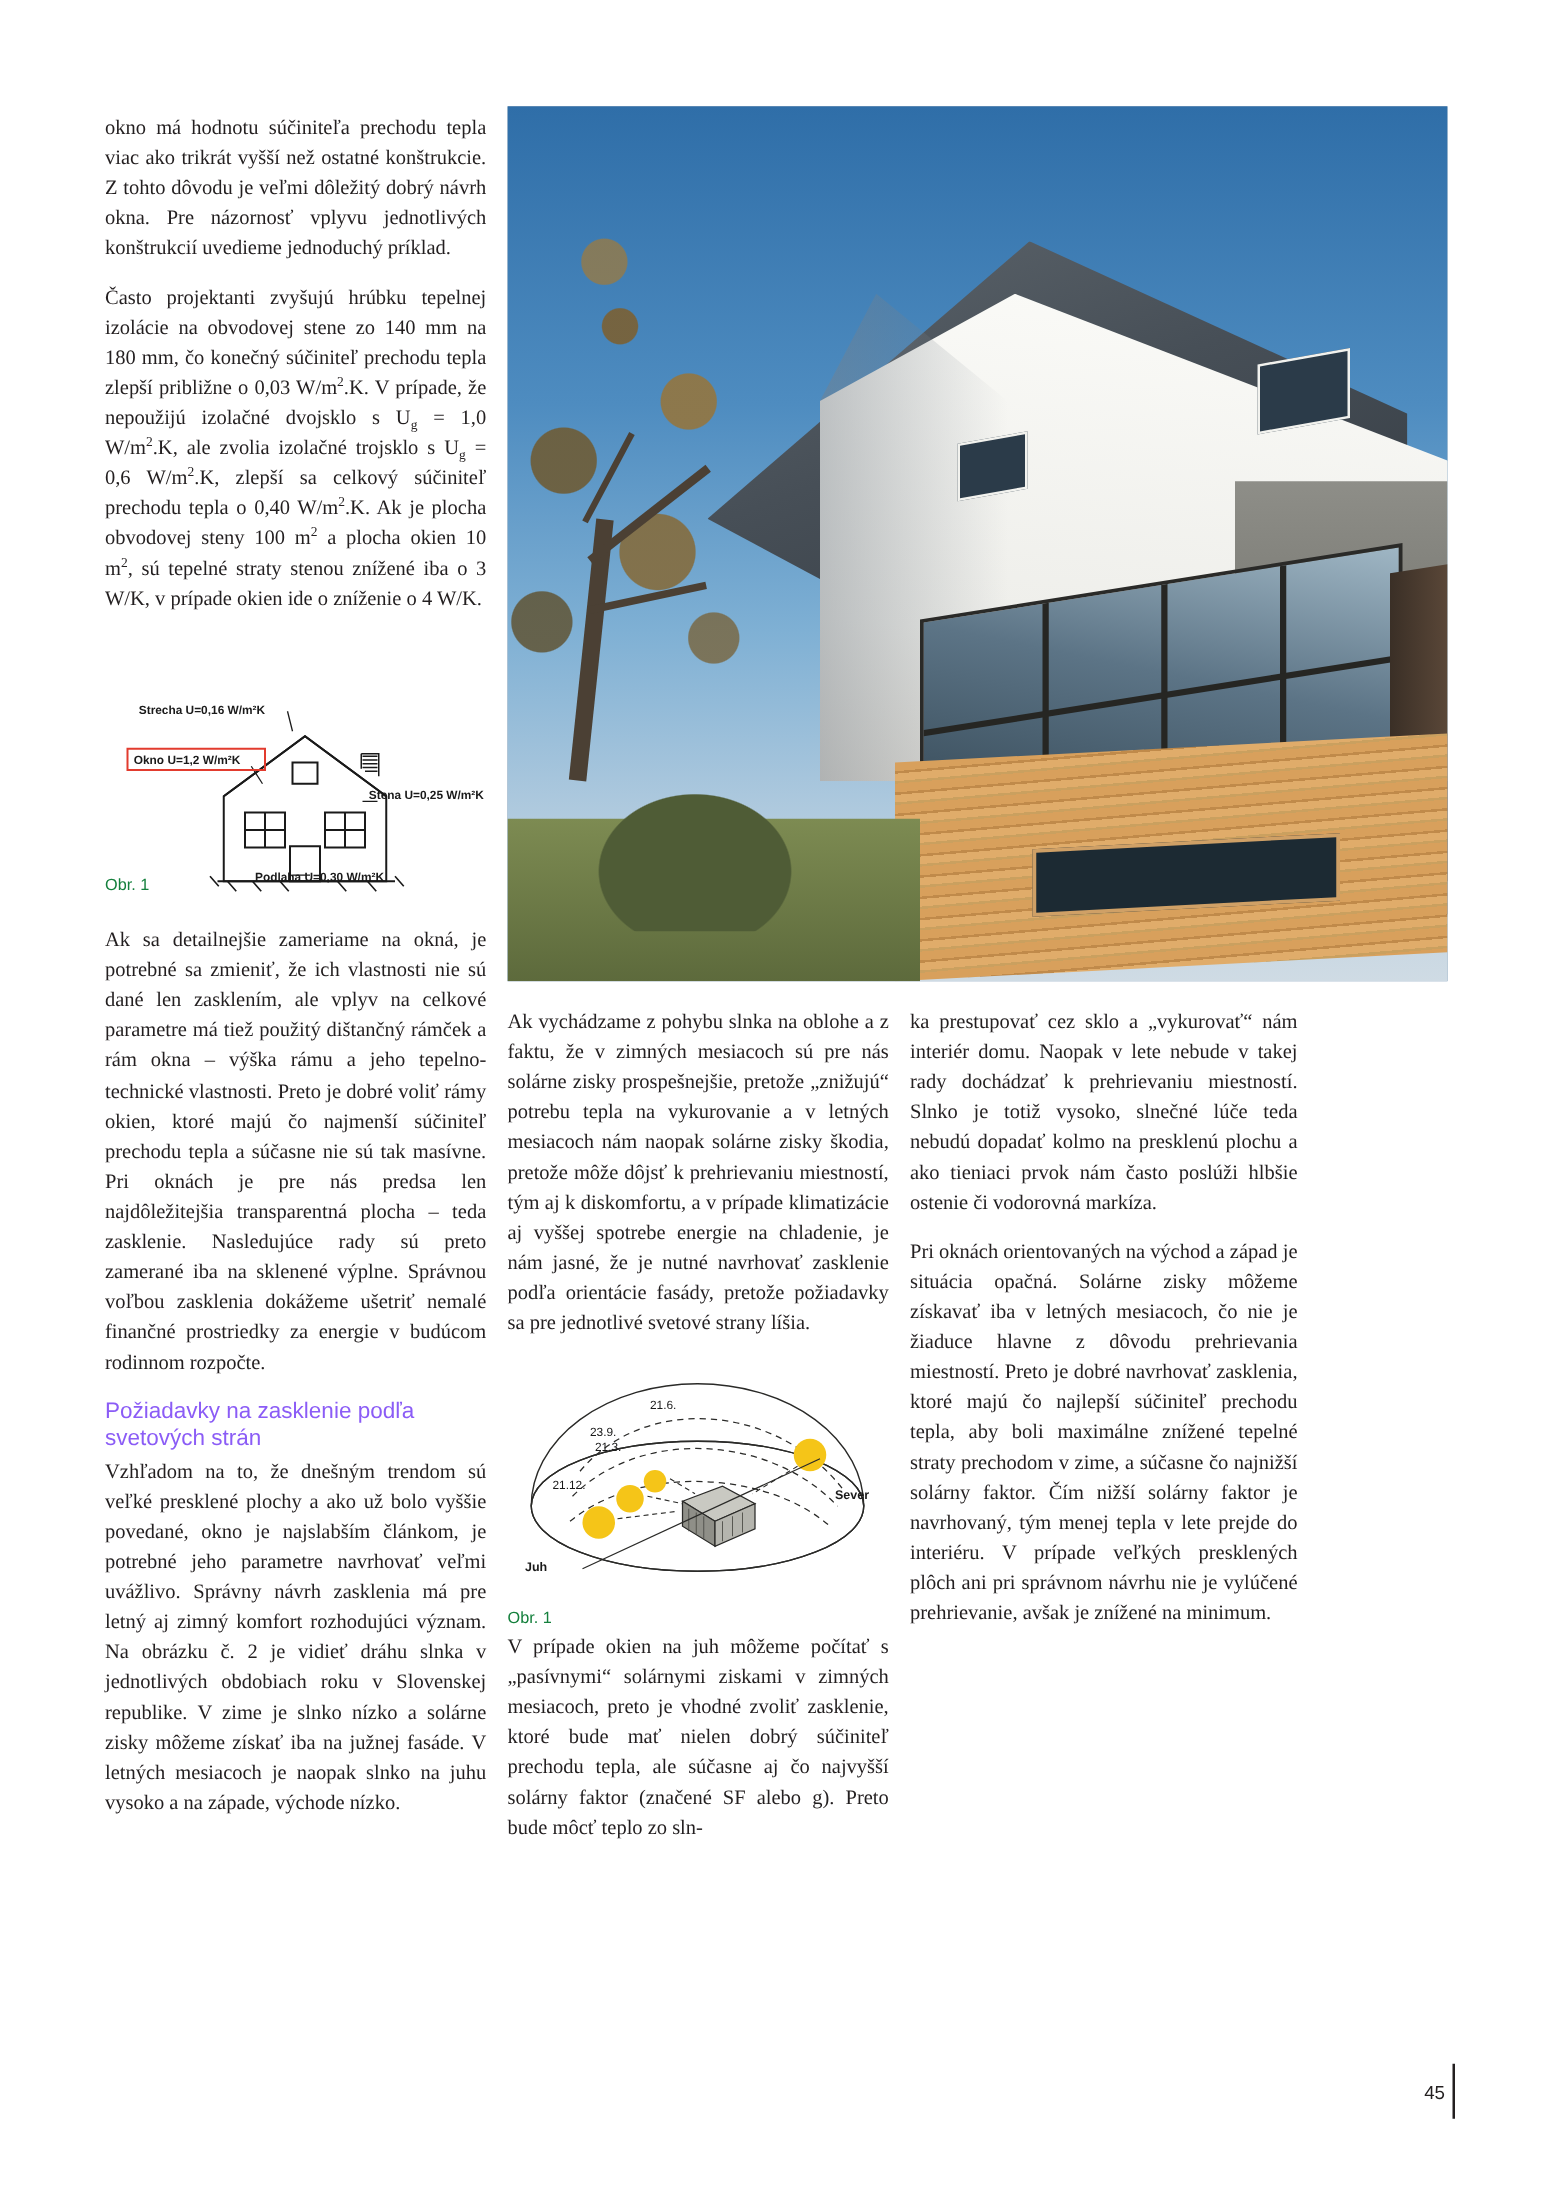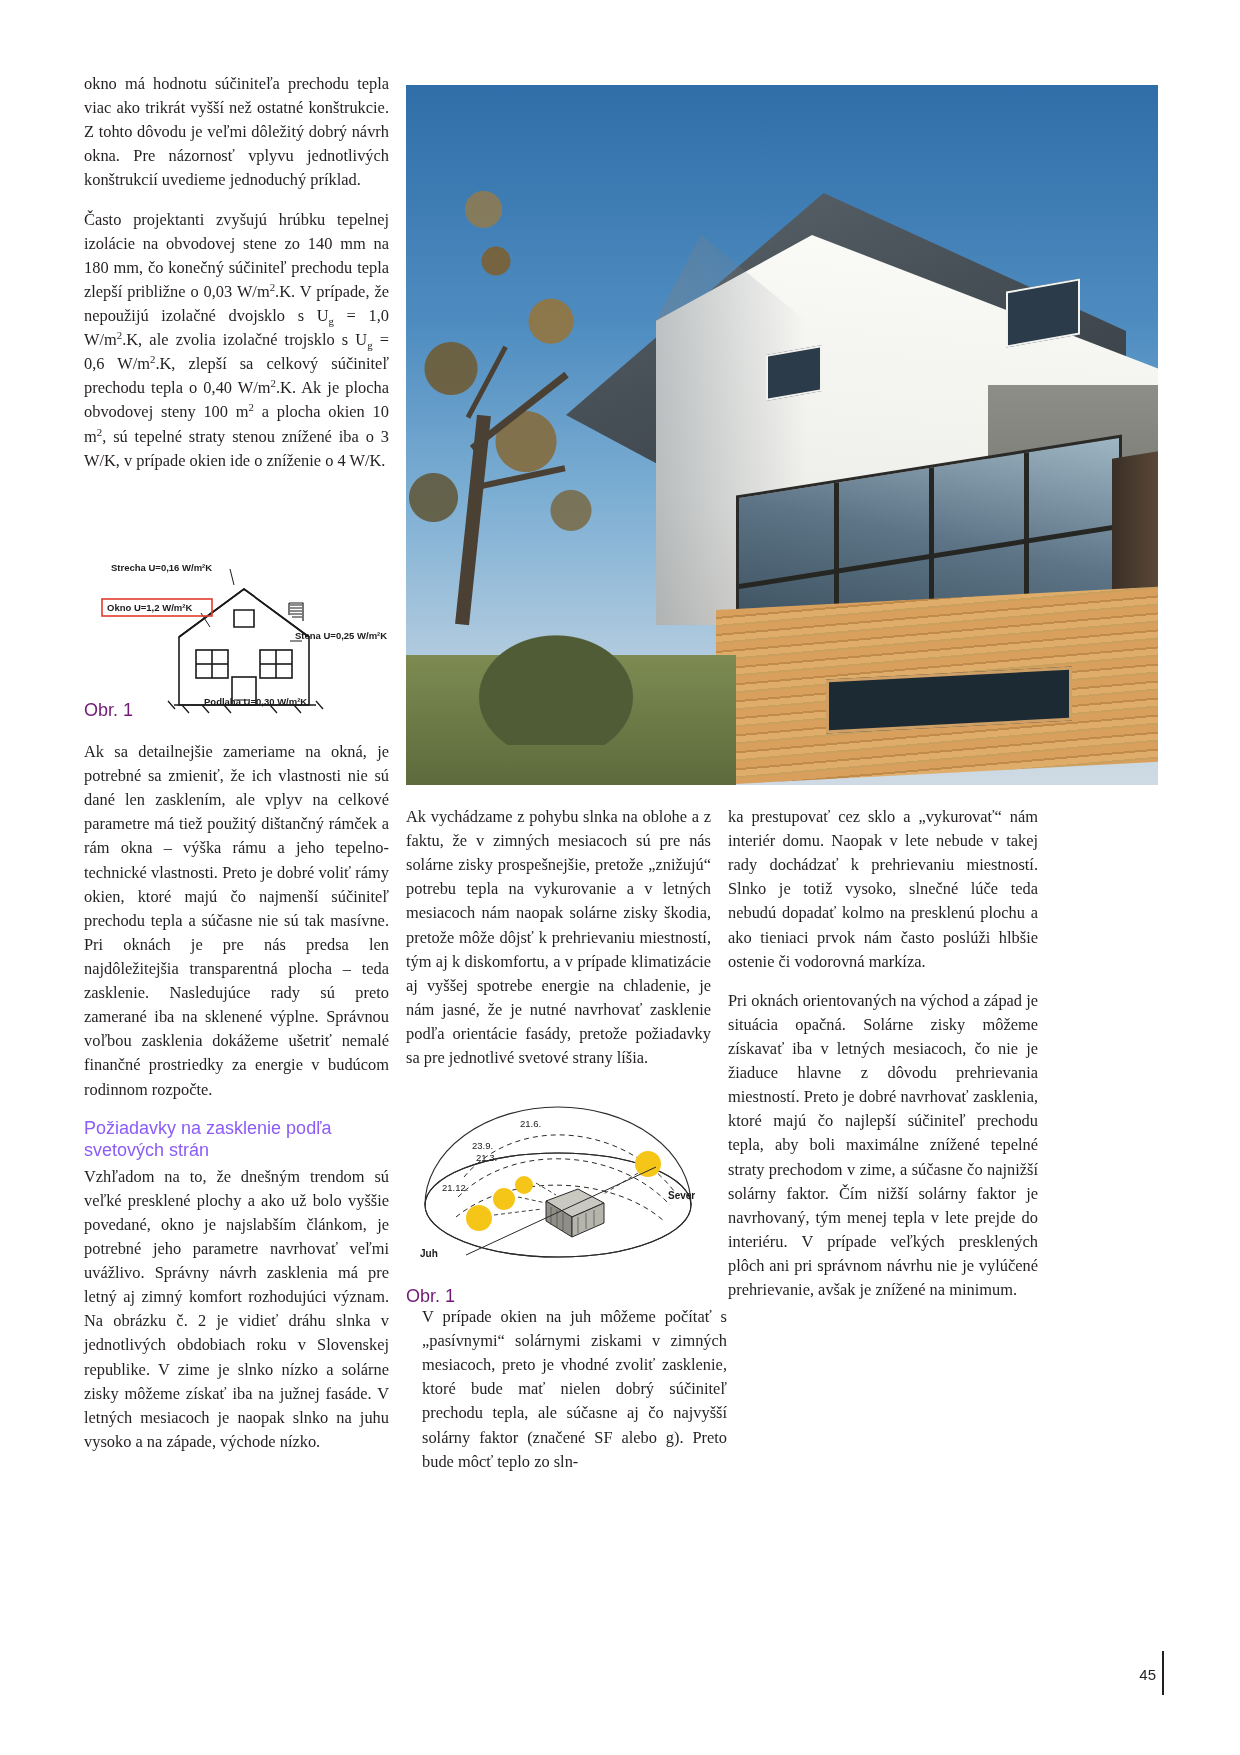--- a/index.html
+++ b/index.html
@@ -28,24 +28,24 @@
     font-size: 16.4px;
     line-height: 1.47;
     hyphens: auto;
     -webkit-hyphens: auto;
   }
   .col p {
     margin: 0 0 15px 0;
   }
   .col p:last-child { margin-bottom: 0; }
 
-  #col-left-top  { left: 84px;  top: 72px;  width: 305px; }
+  #col-left-top  { left: 84px;  top: 90px;  width: 305px; }
   #col-left-bot  { left: 84px;  top: 740px; width: 305px; }
   #col-mid       { left: 406px; top: 805px; width: 305px; }
-  #col-mid-bot   { left: 422px; top: 1305px; width: 305px; font-family: Liberation Serif, serif; }
+  #col-mid-bot   { left: 406px; top: 1305px; width: 305px; font-family: Liberation Serif, serif; }
   #col-right     { left: 728px; top: 805px; width: 310px; }
 
   
   .subhead {
     color: #8b5cf6;
     font-size: 18px;
     line-height: 1.25;
     margin: 0 0 3px 0;
     text-align: left;
     font-family: "Liberation Sans", sans-serif;
@@ -161,22 +161,22 @@
 
   
   #fig1 {
     position: absolute;
     left: 84px; top: 555px; width: 305px; height: 165px;
   }
   #fig1 svg { display: block; }
   .fig-caption {
     position: absolute;
     font-family: "Liberation Sans", sans-serif;
-    font-size: 18px;
-    color: #701a75;
+    font-size: 13px;
+    color: #15803d;
   }
   #fig1-caption { left: 84px; top: 700px; }
 
   
   #fig2 {
     position: absolute;
     left: 406px; top: 1105px; width: 305px; height: 180px;
   }
   #fig2-caption { left: 406px; top: 1286px; }
 

